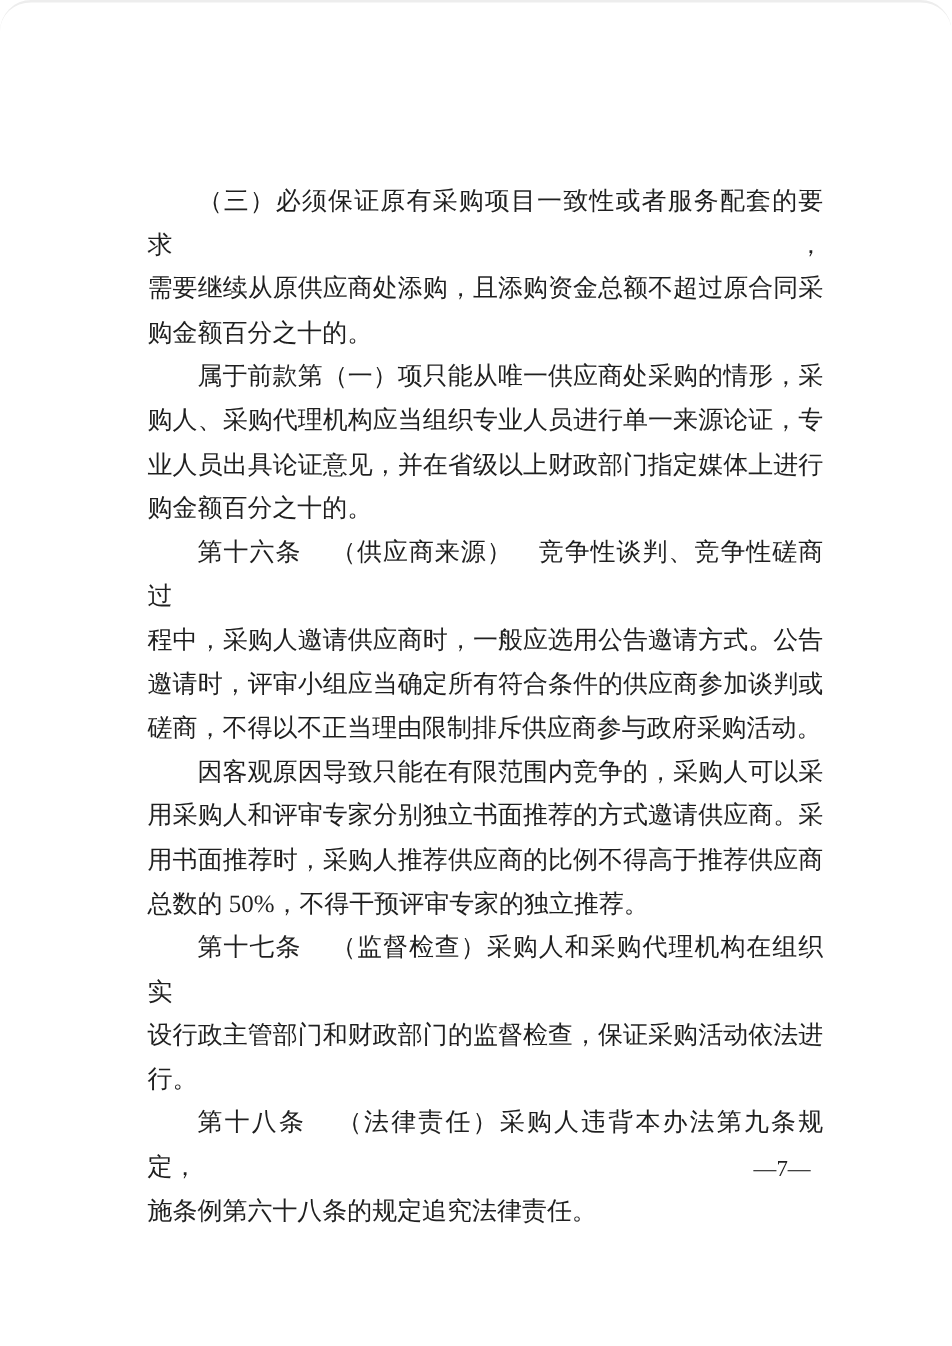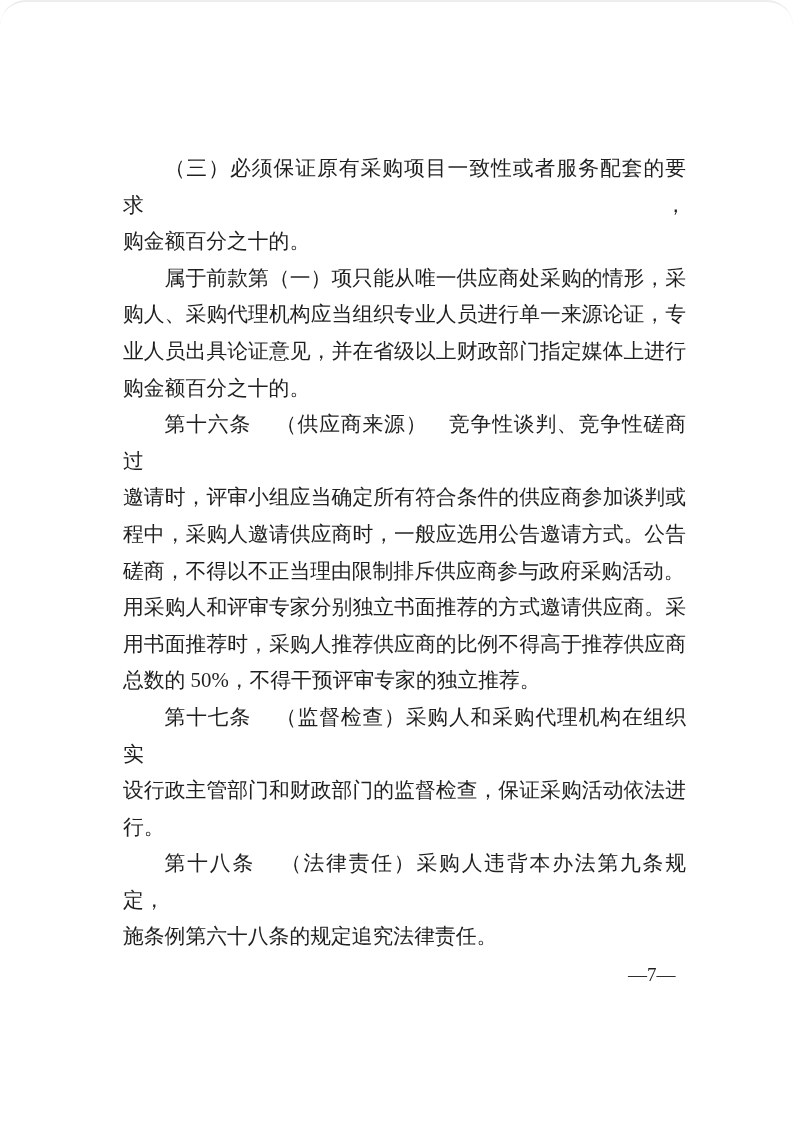--- a/index.html
+++ b/index.html
@@ -52,29 +52,31 @@
     line-height: 24px;
     color: #1f1f1f;
   }
 </style>
 </head>
 <body>
 
 <div class="page">
   <div class="text-block" id="textBlock">
       <div class="line indent fill">（三）必须保证原有采购项目一致性或者服务配套的要求，</div>
+      <div class="line fill">需要继续从原供应商处添购，且添购资金总额不超过原合同采</div>
       <div class="line">购金额百分之十的。</div>
       <div class="line indent fill">属于前款第（一）项只能从唯一供应商处采购的情形，采</div>
       <div class="line fill">购人、采购代理机构应当组织专业人员进行单一来源论证，专</div>
       <div class="line fill">业人员出具论证意见，并在省级以上财政部门指定媒体上进行</div>
       <div class="line">购金额百分之十的。</div>
       <div class="line indent fill"><b>第十六条</b>　（供应商来源）　竞争性谈判、竞争性磋商过</div>
+      <div class="line fill">程中，采购人邀请供应商时，一般应选用公告邀请方式。公告</div>
       <div class="line fill">邀请时，评审小组应当确定所有符合条件的供应商参加谈判或</div>
-      <div class="line fill">程中，采购人邀请供应商时，一般应选用公告邀请方式。公告</div>
       <div class="line">磋商，不得以不正当理由限制排斥供应商参与政府采购活动。</div>
+      <div class="line indent fill">因客观原因导致只能在有限范围内竞争的，采购人可以采</div>
       <div class="line fill">用采购人和评审专家分别独立书面推荐的方式邀请供应商。采</div>
       <div class="line fill">用书面推荐时，采购人推荐供应商的比例不得高于推荐供应商</div>
       <div class="line">总数的 50%，不得干预评审专家的独立推荐。</div>
       <div class="line indent fill"><b>第十七条</b>　（监督检查）采购人和采购代理机构在组织实</div>
       <div class="line fill">设行政主管部门和财政部门的监督检查，保证采购活动依法进</div>
       <div class="line">行。</div>
       <div class="line indent"><b>第十八条</b>　（法律责任）采购人违背本办法第九条规定，</div>
       <div class="line">施条例第六十八条的规定追究法律责任。</div>
     </div>
   <div class="page-number">—7—</div>

